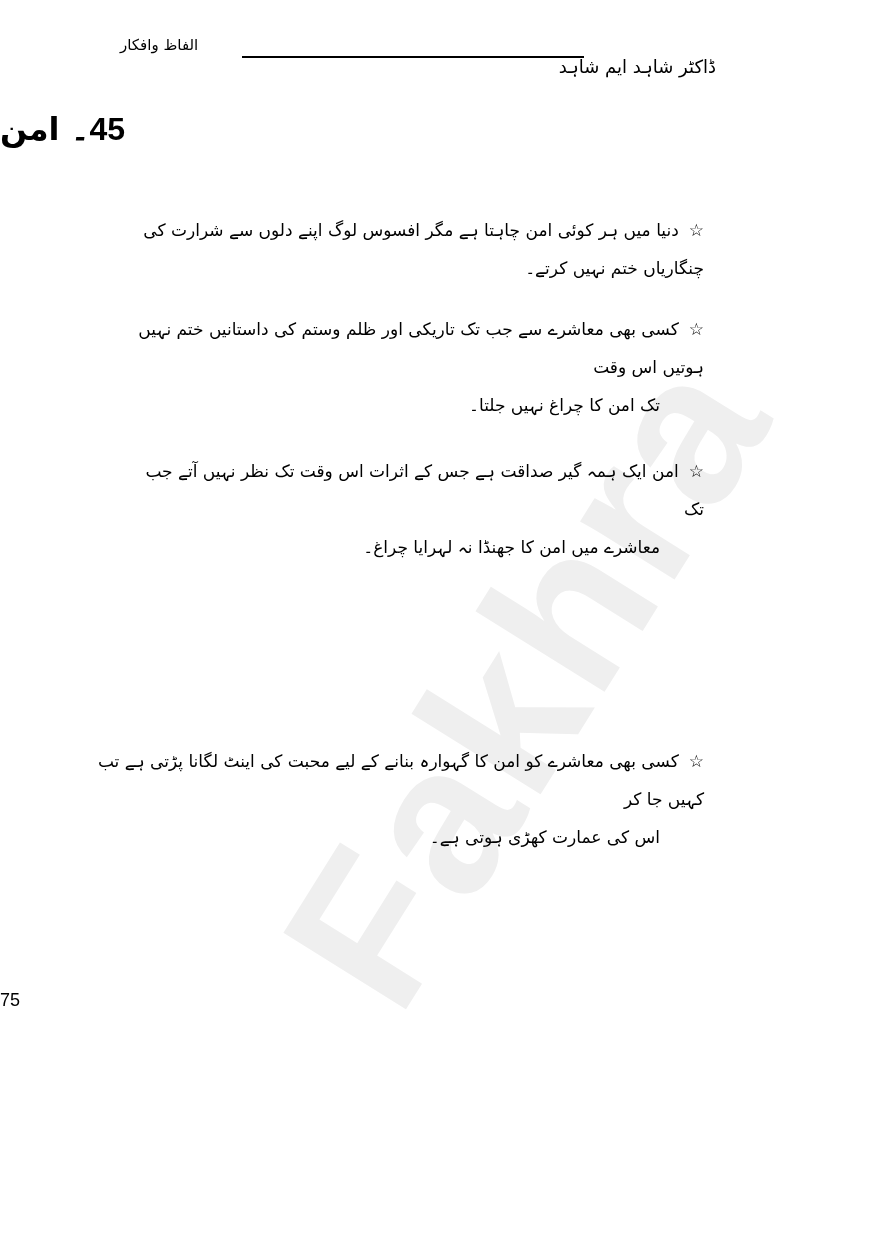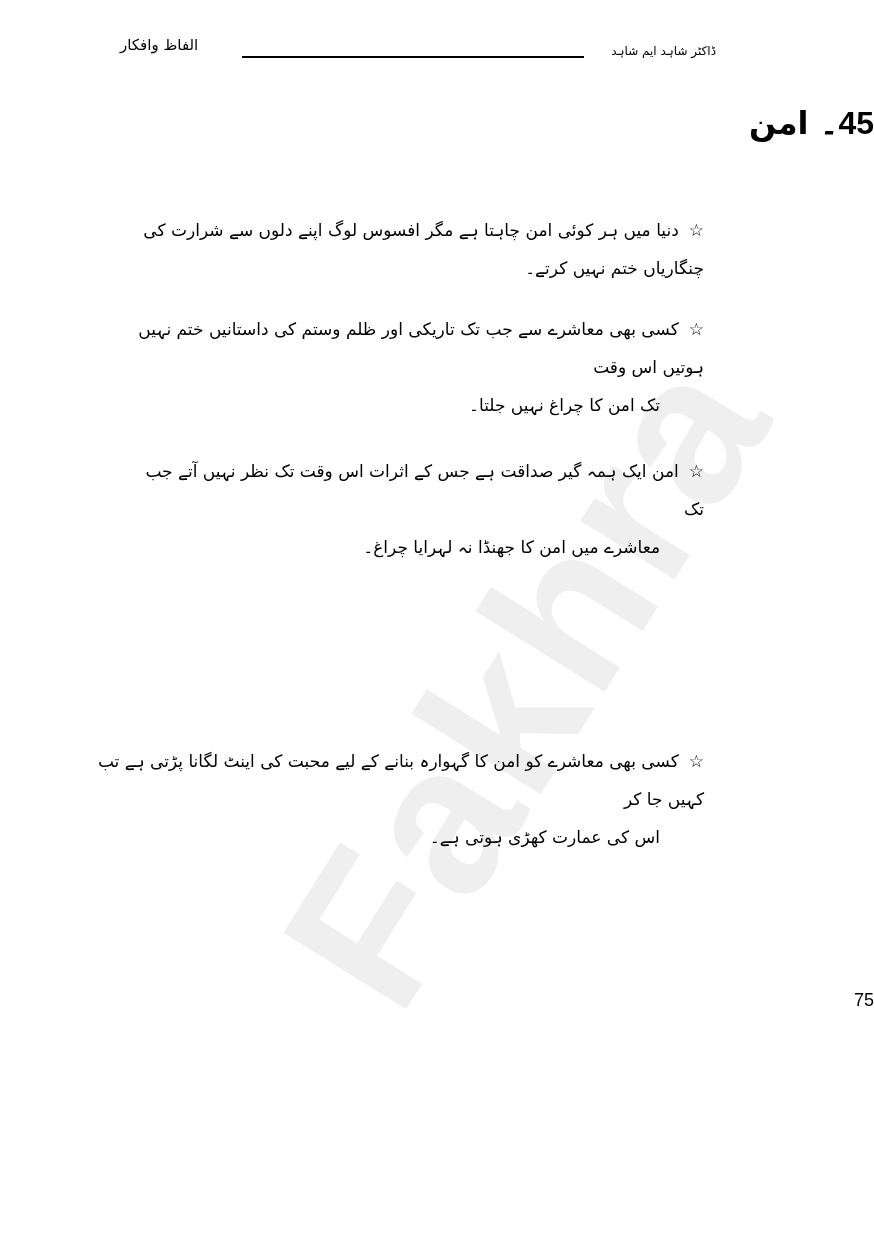--- a/index.html
+++ b/index.html
@@ -41,40 +41,40 @@
       position: absolute;
       left: 120px;
       top: 36px;
       font-size: 15px;
       direction: rtl;
       z-index: 1;
     }
     .header-right {
       position: absolute;
       right: 158px;
-      top: 44px;
-      font-size: 12px;
+      top: 56px;
+      font-size: 18px;
       direction: rtl;
       z-index: 1;
     }
     .header-rule {
       position: absolute;
       left: 242px;
       top: 56px;
       width: 342px;
       height: 2px;
       background: #000000;
       z-index: 1;
     }
     .title {
       position: absolute;
       left: 0;
       width: 874px;
-      top: 104px;
-      text-align: right;
+      top: 110px;
+      text-align: left;
       font-size: 32px;
       font-weight: bold;
       direction: rtl;
       z-index: 1;
     }
     .title .num {
       font-family: "Liberation Sans", sans-serif;
       font-weight: bold;
     }
     .quote {
@@ -92,21 +92,21 @@
     }
     .quote .cont {
       display: block;
       padding-right: 44px;
     }
     .page-number {
       position: absolute;
       left: 0;
       width: 874px;
       top: 990px;
-      text-align: right;
+      text-align: left;
       font-family: "Liberation Sans", sans-serif;
       font-size: 18px;
       z-index: 1;
     }
   </style>
 </head>
 <body>
 
 <div class="page">
 

